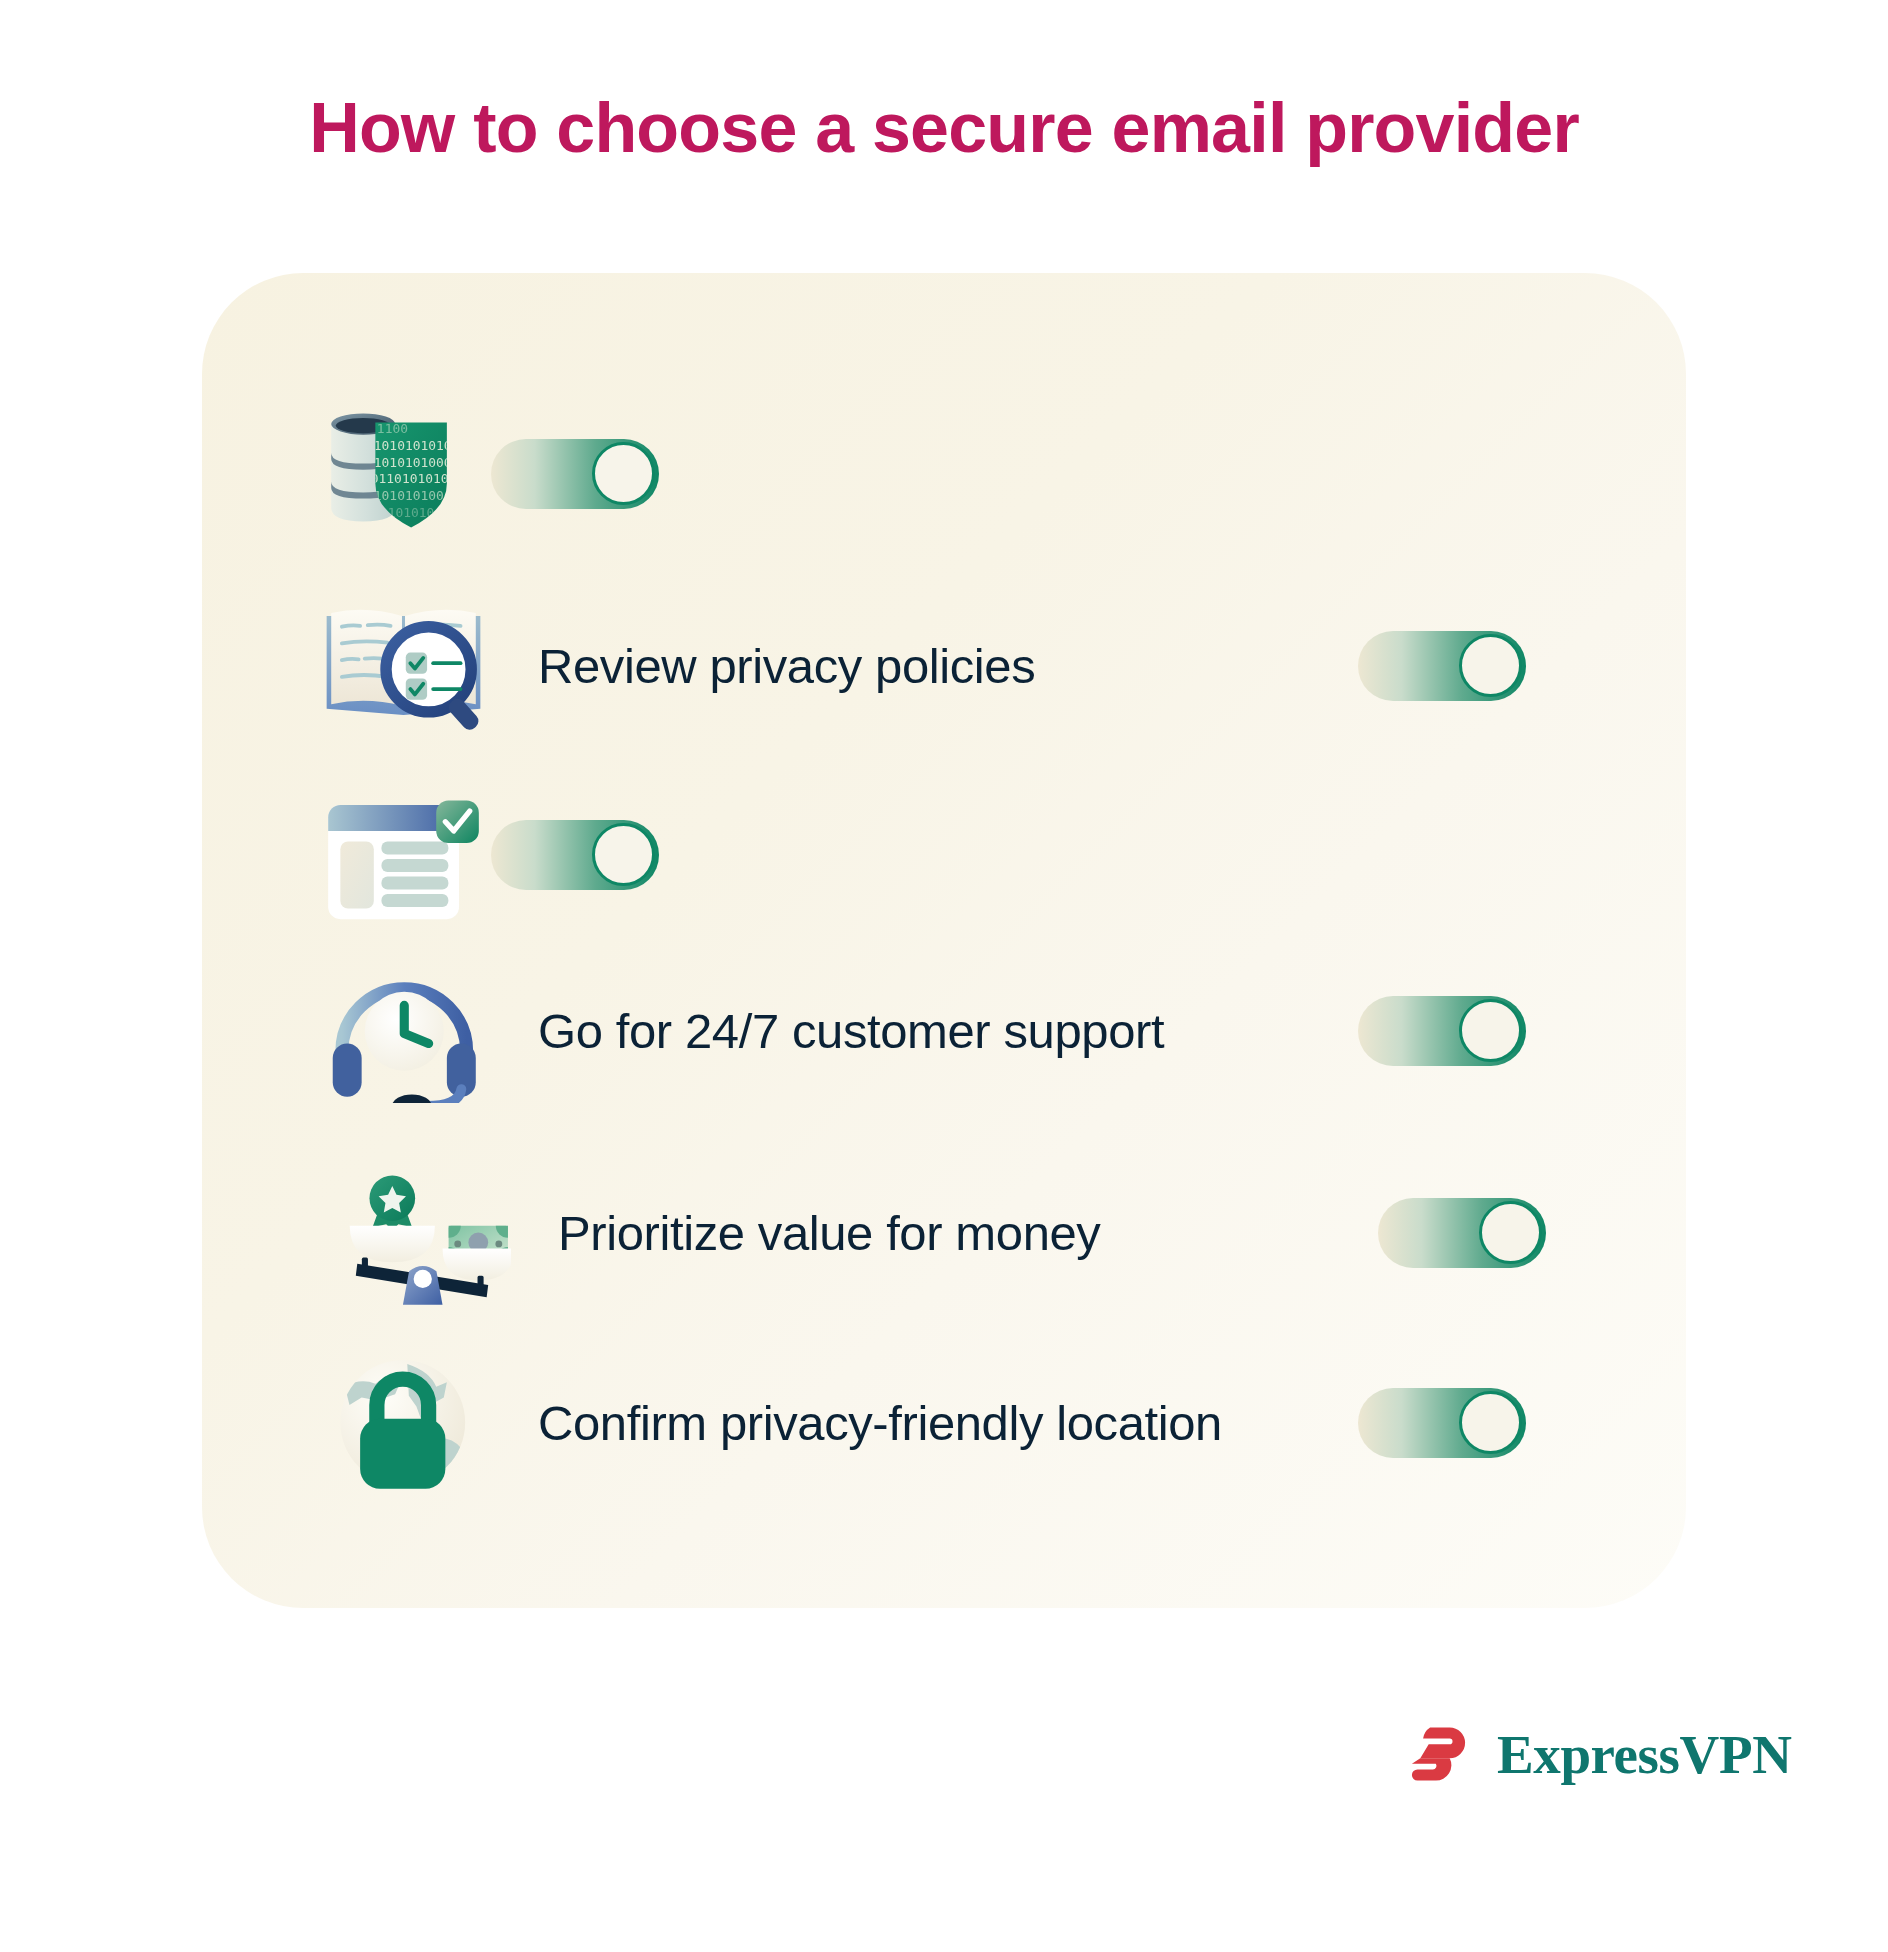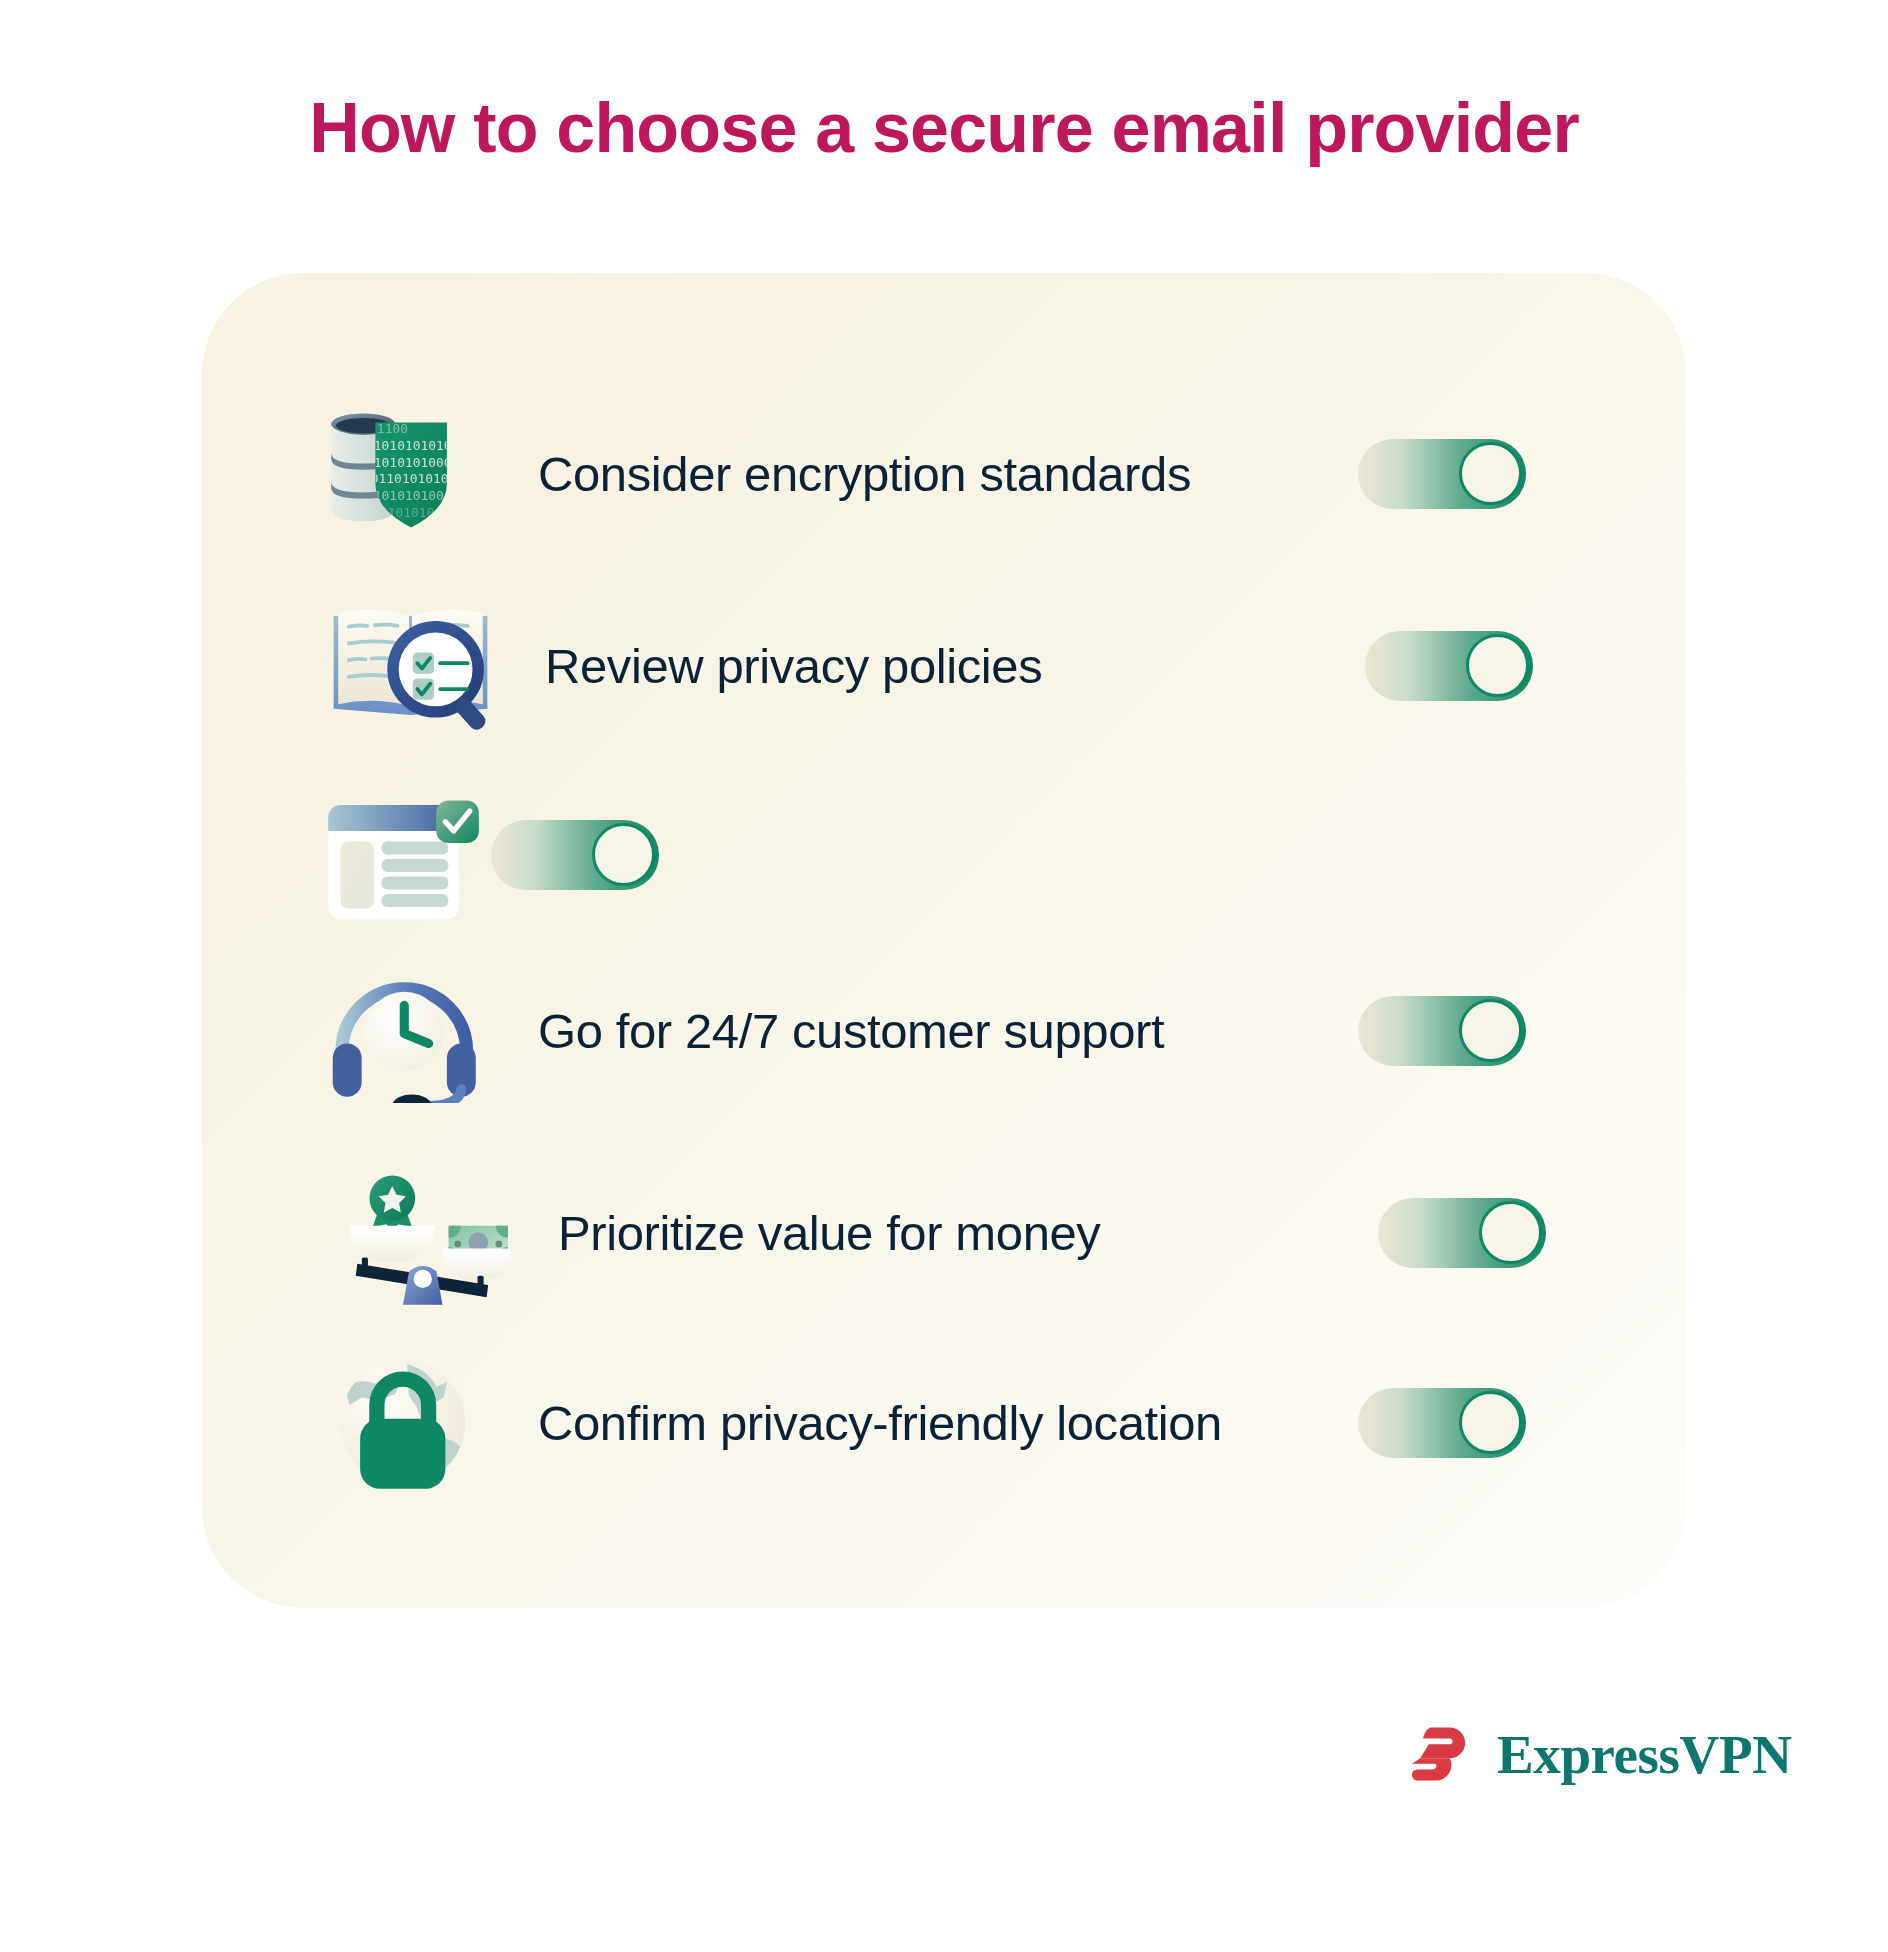--- a/index.html
+++ b/index.html
@@ -147,27 +147,26 @@
         <g clip-path="url(#shieldClip)" fill="#CFE3CE" font-family="DejaVu Sans Mono, monospace" font-size="17" letter-spacing="0">
           <text x="80" y="42" opacity="0.55">1100</text>
           <text x="76" y="64">10101010101</text>
           <text x="76" y="86">10101010000</text>
           <text x="72" y="108">01101010101</text>
           <text x="76" y="130" opacity="0.7">101010100</text>
           <text x="84" y="152" opacity="0.4">0101010</text>
         </g>
       </svg>
     </div>
-    <div class="row-label">Consider encryption standards</div>
-    <div class="toggle">
-      <div class="knob"></div>
-    </div>
-  </div>
-
-  <div class="row" style="top:316px;padding-left:7px;">
+    <div class="toggle">
+      <div class="knob"></div>
+    </div>
+  </div>
+
+  <div class="row" style="top:316px;">
     <div class="icon-wrap">
       <svg viewBox="0 0 230 190" xmlns="http://www.w3.org/2000/svg">
         <defs>
           <linearGradient id="bkSpine" x1="0" y1="0" x2="0" y2="1">
             <stop offset="0" stop-color="#9CBBCD"></stop>
             <stop offset="1" stop-color="#6A8FC4"></stop>
           </linearGradient>
           <linearGradient id="pageG" x1="0" y1="0" x2="0" y2="1">
             <stop offset="0" stop-color="#FDFBF4"></stop>
             <stop offset="1" stop-color="#EDE6D6"></stop>

